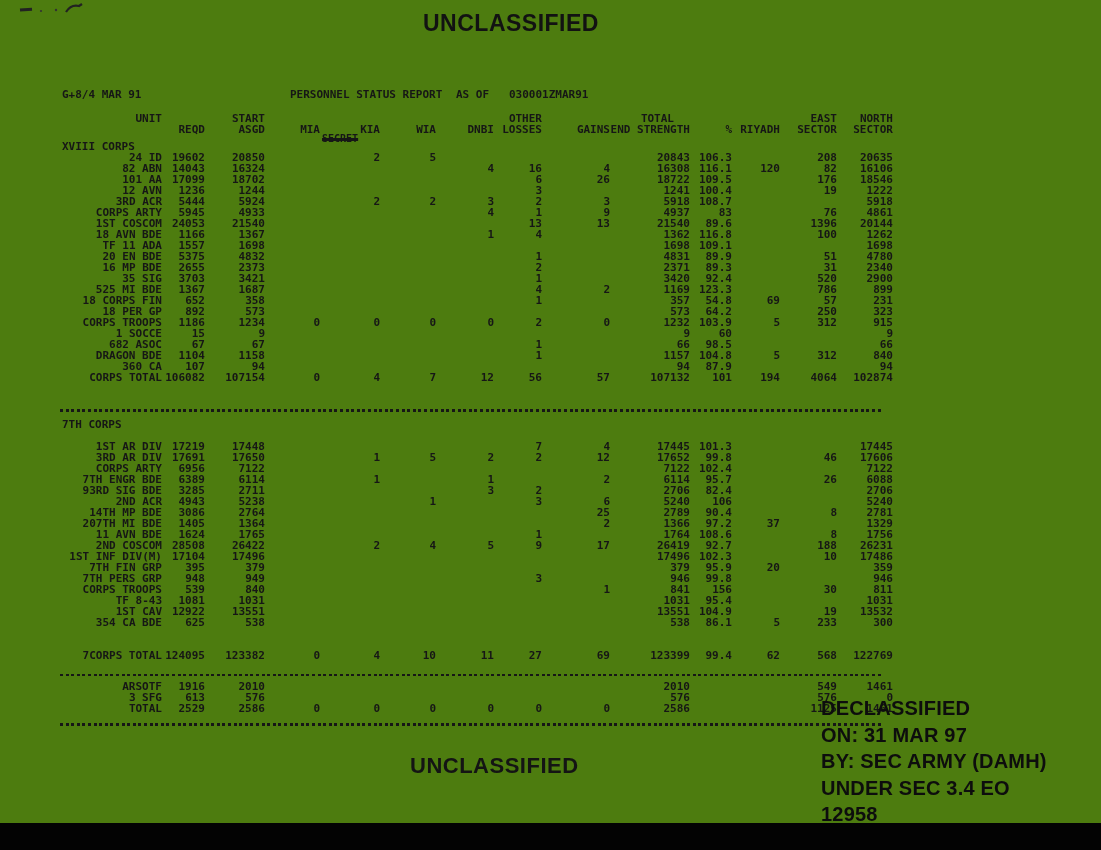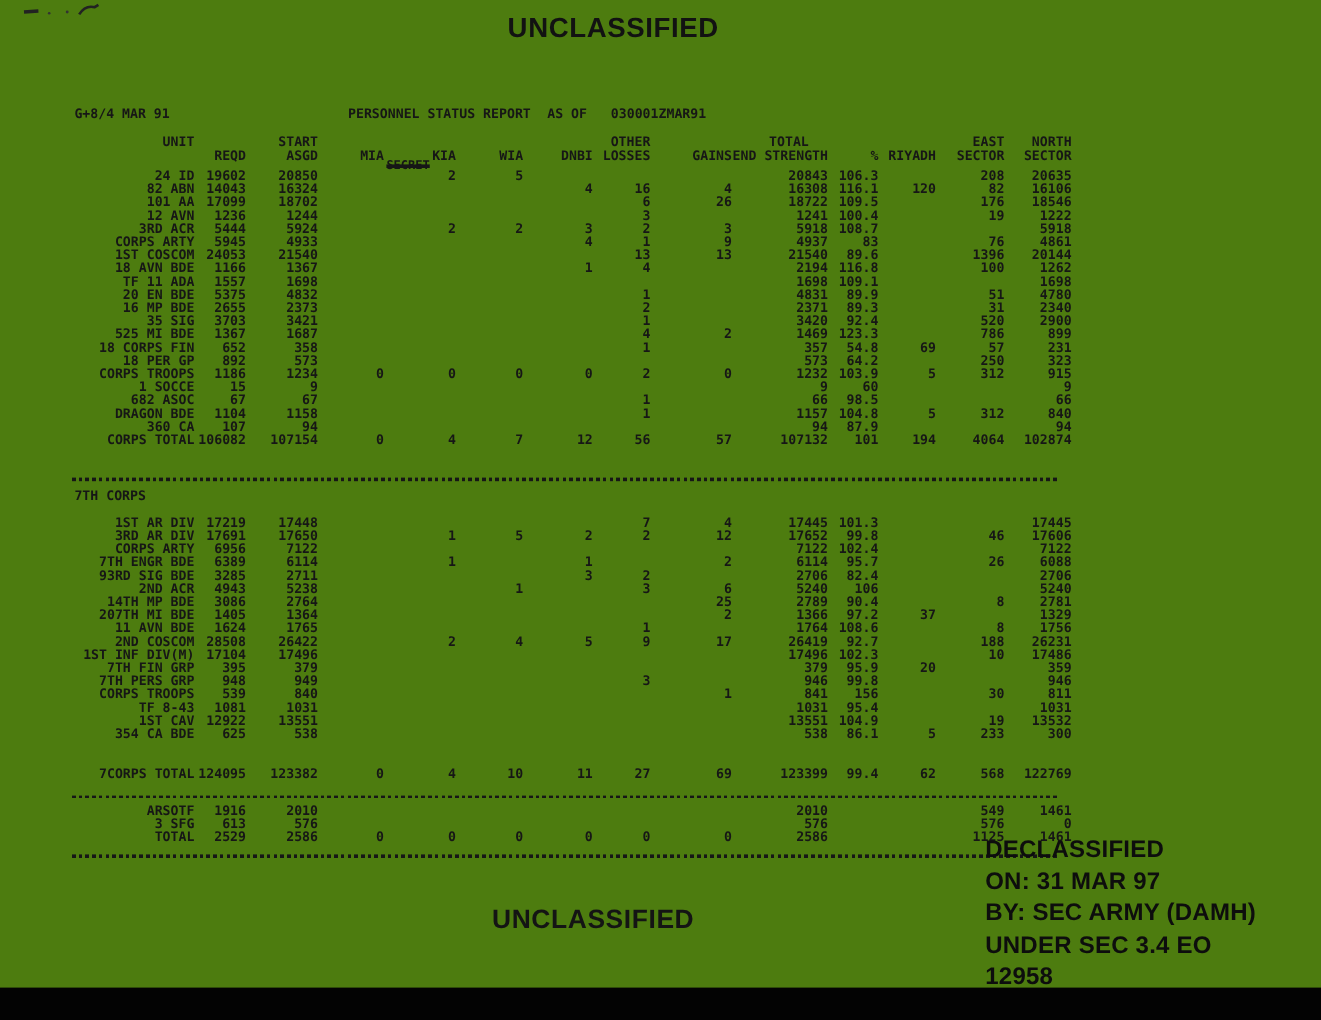--- a/index.html
+++ b/index.html
@@ -112,20 +112,21 @@
         <span class="c">END STRENGTH</span>
         <span class="c">%</span>
         <span class="c">RIYADH</span>
         <span class="c">SECTOR</span>
         <span class="c">SECTOR</span>
       </div>
     </div>
 
     <div id="sections">
         <div class="section section-0">
+          <div class="section-label">XVIII CORPS</div>
           <div class="grid row">
             <span class="c unit">24 ID</span>
             <span class="c">19602</span>
             <span class="c">20850</span>
             <span class="c"></span>
             <span class="c">2</span>
             <span class="c">5</span>
             <span class="c"></span>
             <span class="c"></span>
             <span class="c"></span>
@@ -234,21 +235,21 @@
           <div class="grid row">
             <span class="c unit">18 AVN BDE</span>
             <span class="c">1166</span>
             <span class="c">1367</span>
             <span class="c"></span>
             <span class="c"></span>
             <span class="c"></span>
             <span class="c">1</span>
             <span class="c">4</span>
             <span class="c"></span>
-            <span class="c">2194</span>
+            <span class="c">1362</span>
             <span class="c">116.8</span>
             <span class="c"></span>
             <span class="c">100</span>
             <span class="c">1262</span>
           </div>
           <div class="grid row">
             <span class="c unit">TF 11 ADA</span>
             <span class="c">1557</span>
             <span class="c">1698</span>
             <span class="c"></span>
@@ -314,21 +315,21 @@
           <div class="grid row">
             <span class="c unit">525 MI BDE</span>
             <span class="c">1367</span>
             <span class="c">1687</span>
             <span class="c"></span>
             <span class="c"></span>
             <span class="c"></span>
             <span class="c"></span>
             <span class="c">4</span>
             <span class="c">2</span>
-            <span class="c">1469</span>
+            <span class="c">1169</span>
             <span class="c">123.3</span>
             <span class="c"></span>
             <span class="c">786</span>
             <span class="c">899</span>
           </div>
           <div class="grid row">
             <span class="c unit">18 CORPS FIN</span>
             <span class="c">652</span>
             <span class="c">358</span>
             <span class="c"></span>

